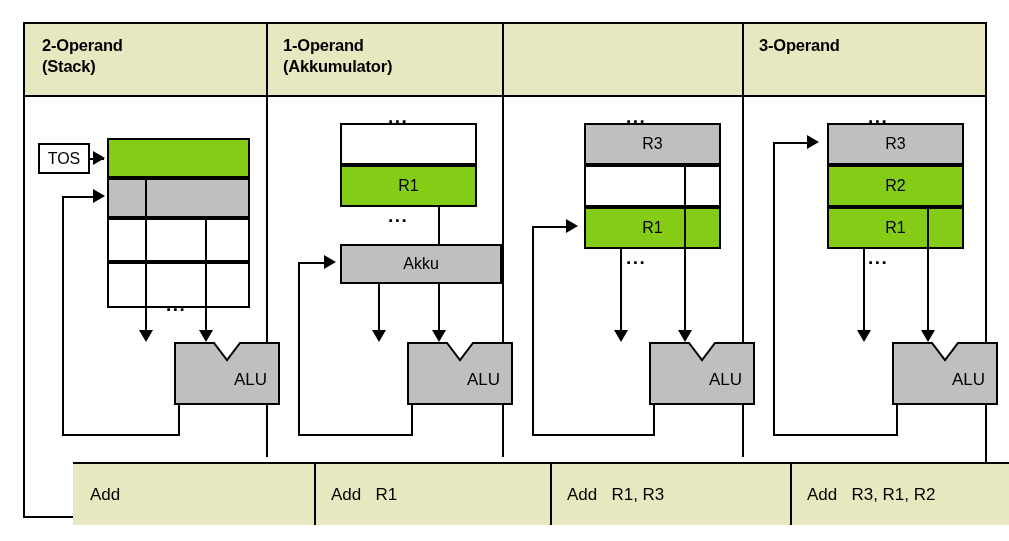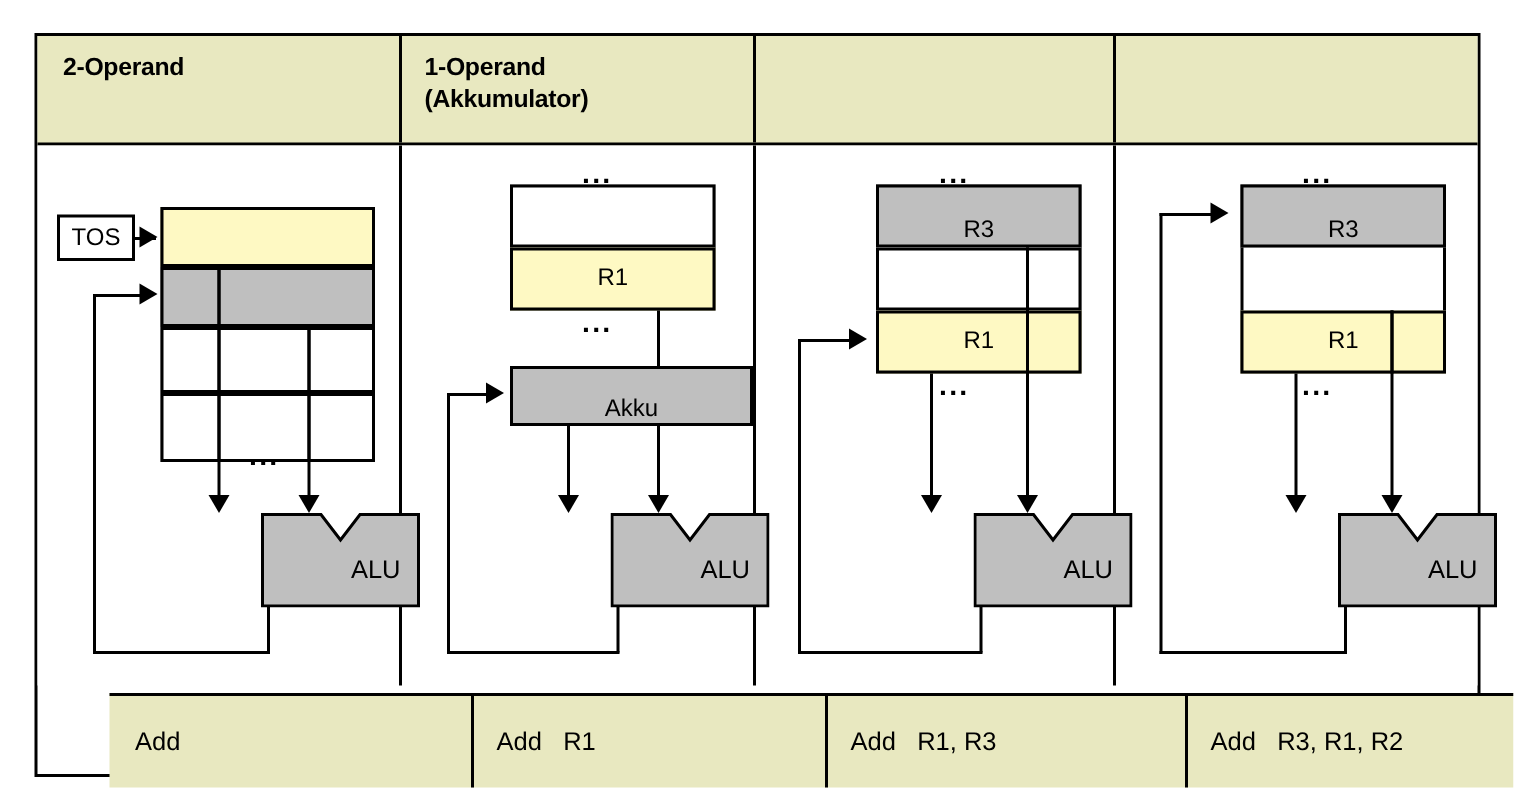--- a/index.html
+++ b/index.html
@@ -89,22 +89,22 @@
   .box {
     position: absolute;
     box-sizing: border-box;
     border: 2px solid #000;
     display: flex;
     align-items: center;
     justify-content: center;
     font-size: 16px;
     color: #000;
   }
-  .fill-dark  { background: #bfbfbf; align-items: flex-end; }
-  .fill-light { background: #fef9c3; text-align: right; }
+  .fill-dark  { background: #bfbfbf; }
+  .fill-light { background: #84cc16; text-align: right; }
   .fill-white { background: #ffffff; }
   .stackcol {
     position: absolute;
     width: 0;
     border-left: 2px solid #000;
   }
   .vline {
     position: absolute;
     width: 0;
     border-left: 2px solid #000;
@@ -163,24 +163,29 @@
 </head>
 <body>
 
 <div id="page">
 
   <div class="table">
 
     <div class="hdr-row">
       <div class="hdr-cell" style="left:0; width:241px;">
         <div>2-Operand</div>
+        <div>(Stack)</div>
       </div>
       <div class="hdr-cell" style="left:241px; width:236px;">
         <div>1-Operand</div>
         <div>(Akkumulator)</div>
+      </div>
+      <div class="hdr-cell" style="left:717px; width:243px;">
+        <div>3-Operand</div>
+        <div></div>
       </div>
       <div class="vdiv" style="left:241px;"></div>
       <div class="vdiv" style="left:477px;"></div>
       <div class="vdiv" style="left:717px;"></div>
     </div>
 
     <div class="body-row">
 
       <div class="vdiv" style="left:241px;"></div>
       <div class="vdiv" style="left:477px;"></div>
@@ -313,20 +318,23 @@
         <div class="arrow-right" style="left:64px; top:122px;"></div>
       </div>
 
       <div class="panel" style="left:717px; width:243px;">
 
         <div class="dots" style="left:126px; top:17px;">...</div>
 
         <div class="box fill-white" style="left:85px; top:26px; width:137px; height:126px;"></div>
         <div class="box fill-dark" style="left:85px; top:26px; width:137px; height:42px;">
           <span>R3</span>
+        </div>
+        <div class="box fill-light" style="left:85px; top:68px; width:137px; height:42px;">
+          <span>R2</span>
         </div>
         <div class="box fill-light" style="left:85px; top:110px; width:137px; height:42px;">
           <span>R1</span>
         </div>
 
         <div class="stackcol" style="left:185px; top:110px; height:42px;"></div>
 
         <div class="dots" style="left:126px; top:158px;">...</div>
 
         <div class="vline" style="left:121px; top:152px; height:85px;"></div>

